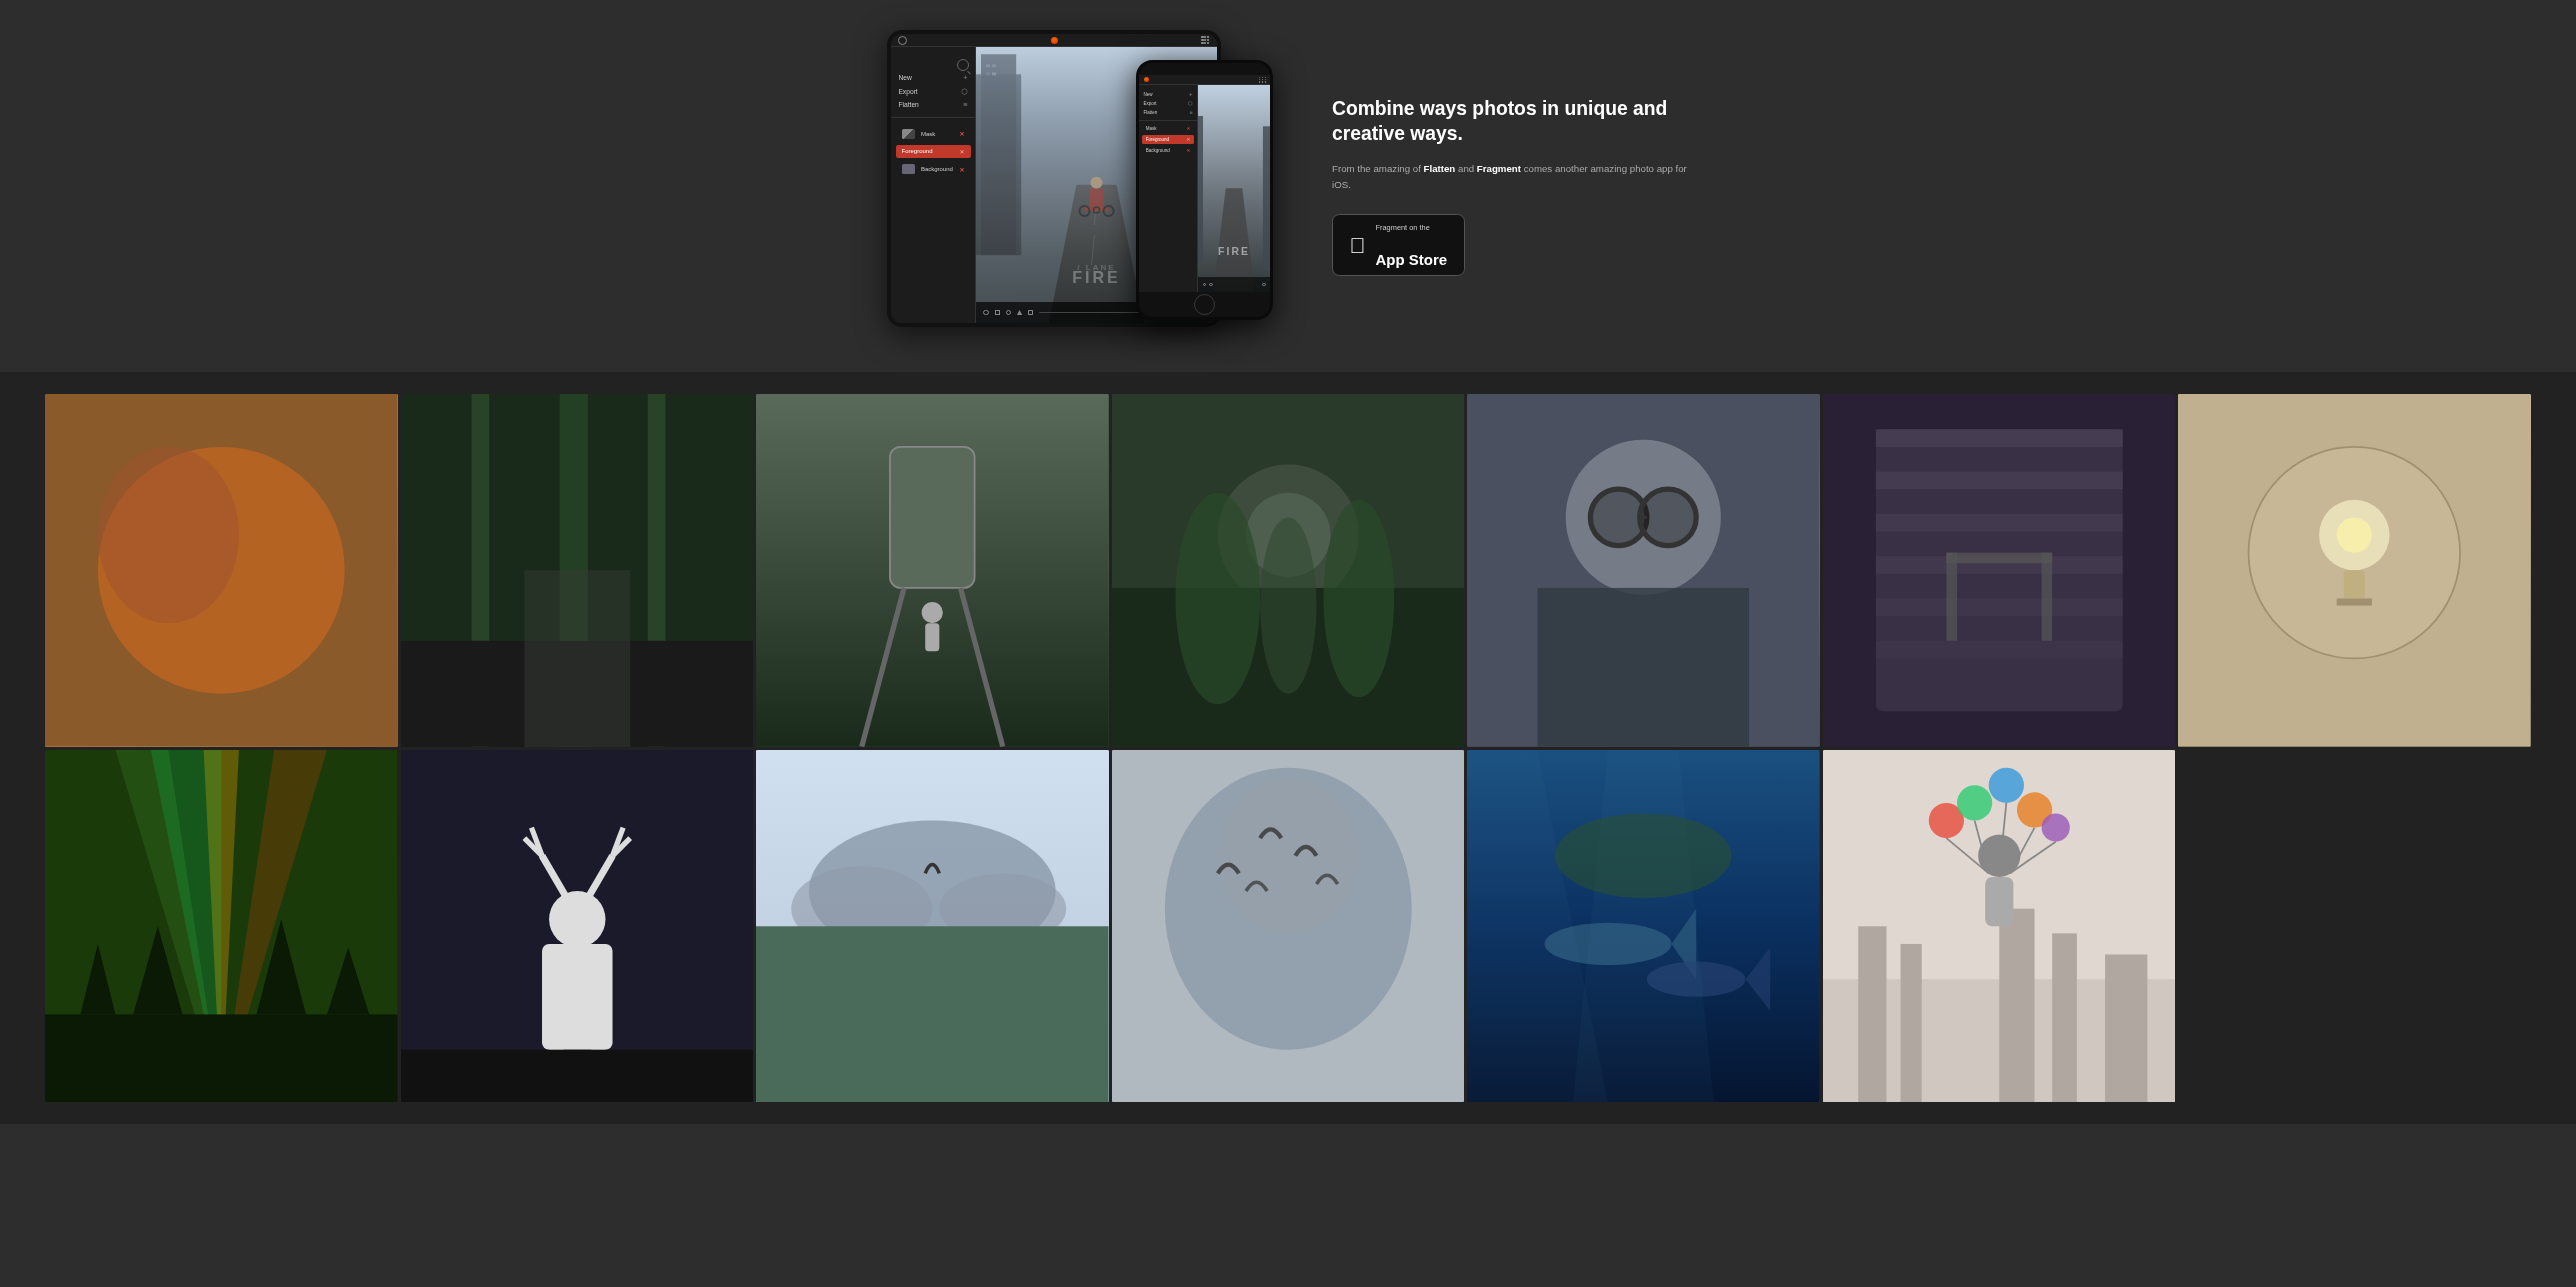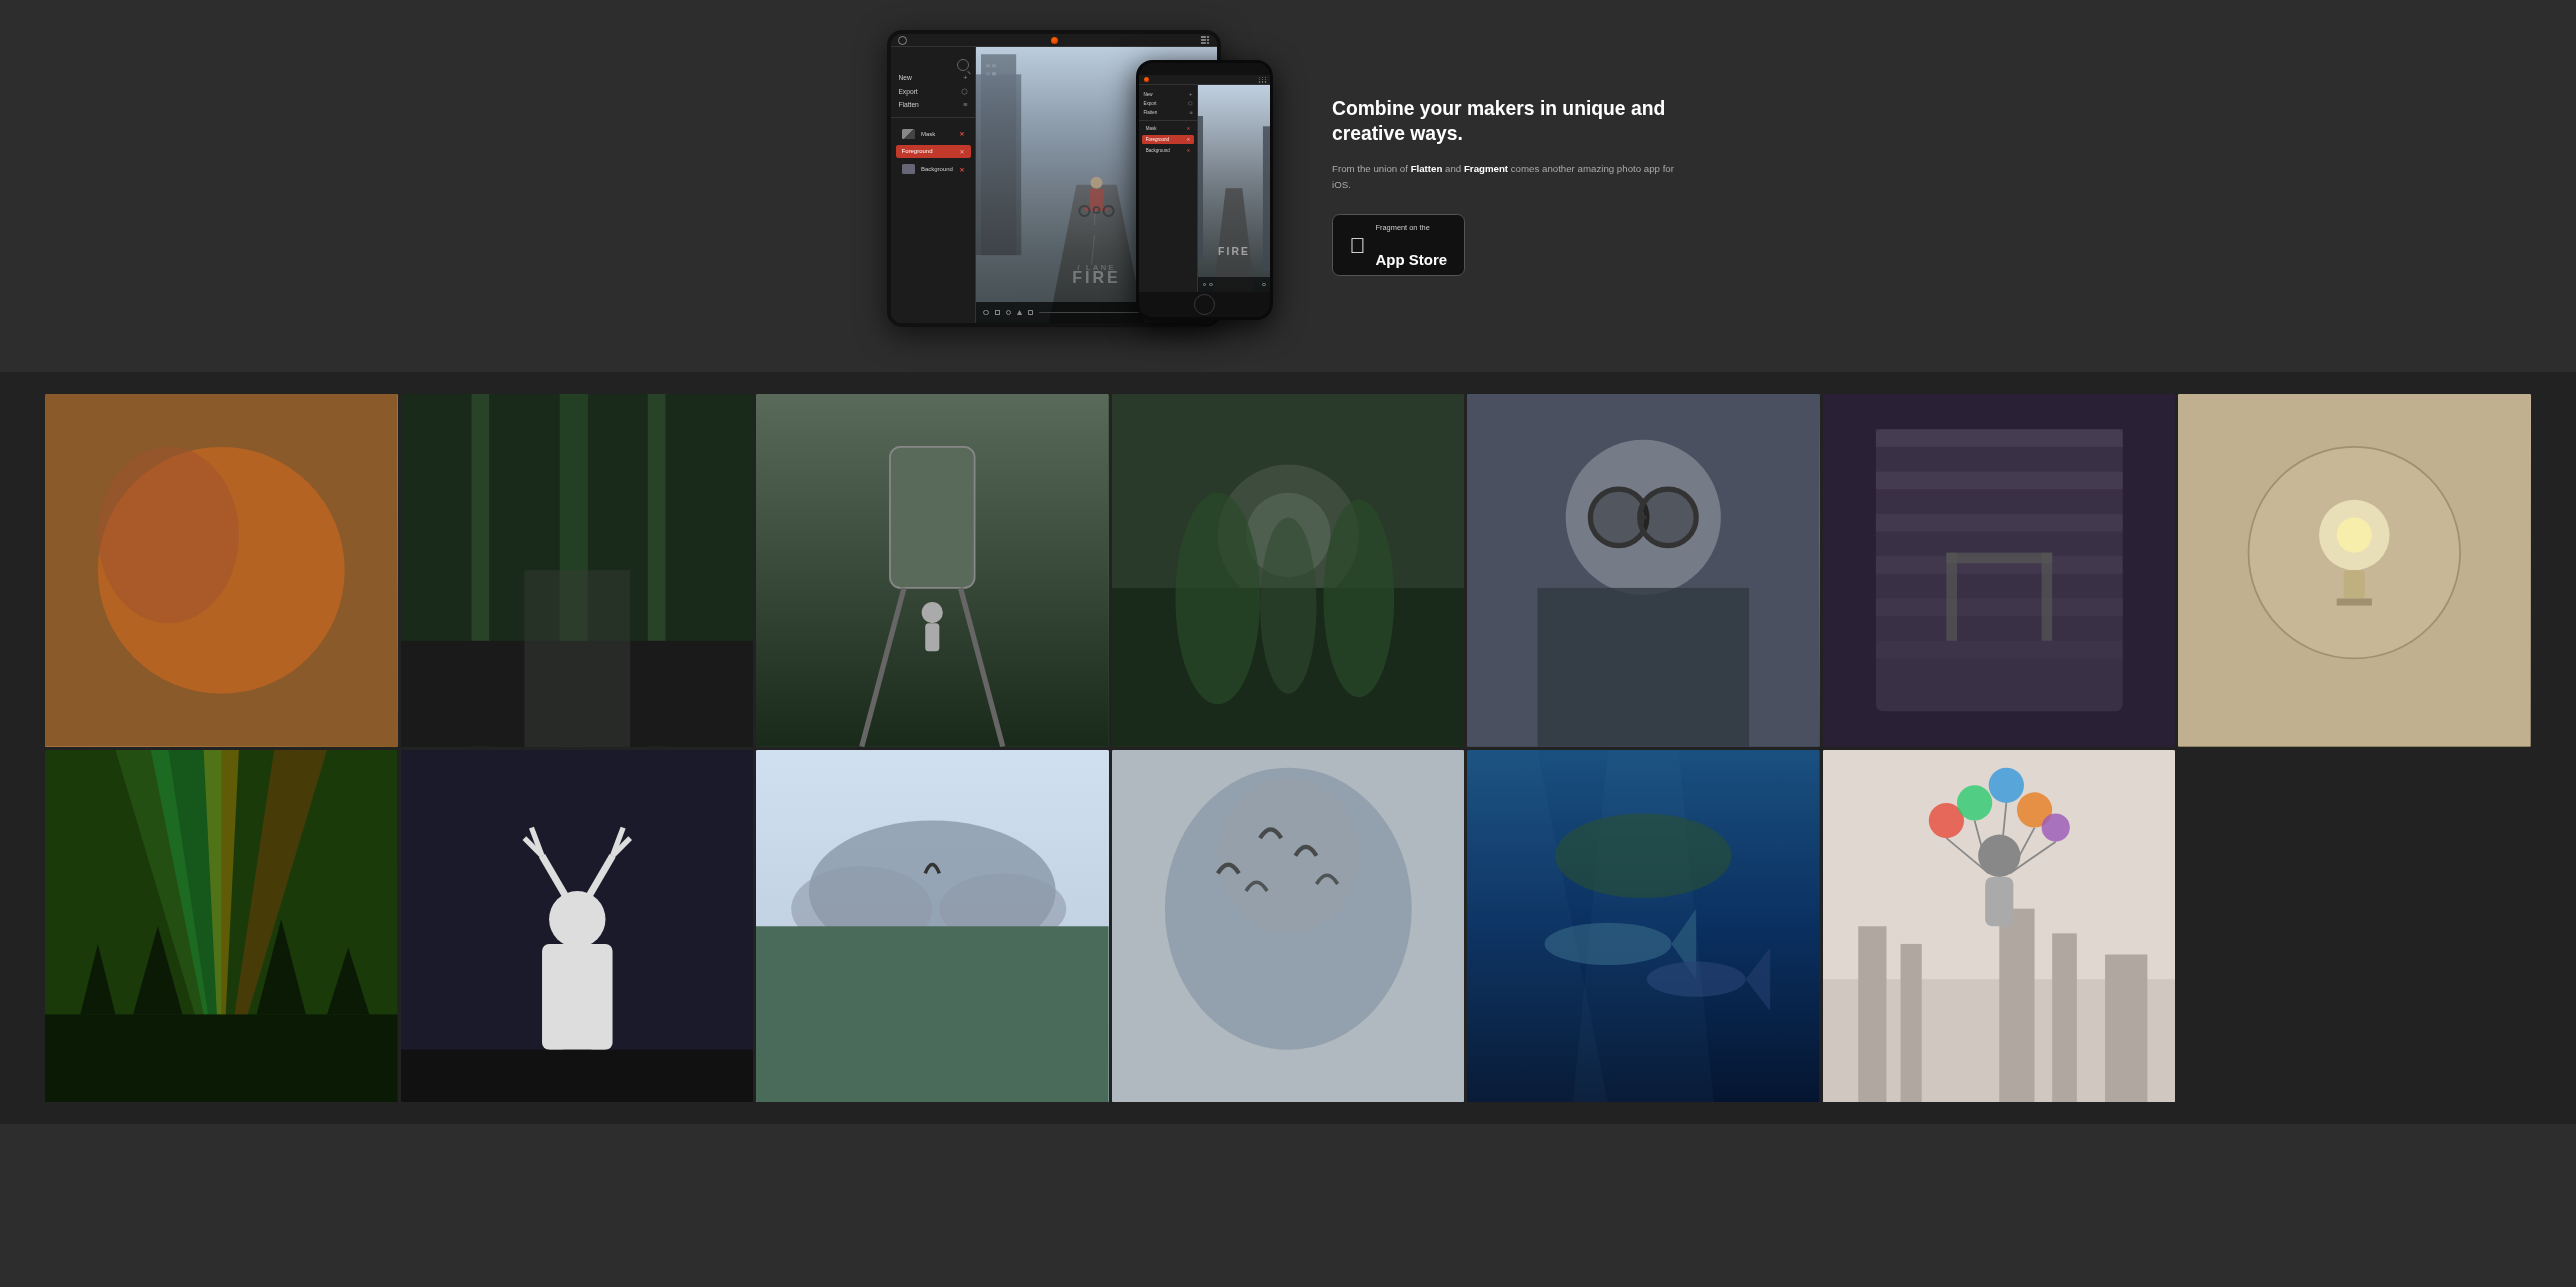--- a/index.html
+++ b/index.html
@@ -658,24 +658,24 @@
         <div style="height:25px;background:#111;display:flex;align-items:center;justify-content:center;">
           <div style="width:21px;height:21px;border:1.5px solid #3a3a3a;border-radius:50%;"></div>
         </div>
       </div>
     </div>
 
   </div>
 
   <div class="brand-section">
 
-    <h1 class="headline">Combine your makers in unique and creative ways.</h1>
+    <h1 class="headline">Combine ways photos in unique and creative ways.</h1>
 
     <p class="subtext">
-      <span>From the union of </span><strong>Flatten</strong><span> and </span><strong>Fragment</strong><span> comes another amazing photo app for iOS.</span>
+      <span>From the amazing of </span><strong>Flatten</strong><span> and </span><strong>Fragment</strong><span> comes another amazing photo app for iOS.</span>
     </p>
 
     <a class="app-store-btn" href="#">
       <div class="app-store-apple"></div>
       <div class="app-store-text">
         <span class="app-store-available">Fragment on the</span>
         <span class="app-store-name">App Store</span>
       </div>
     </a>
   </div>

